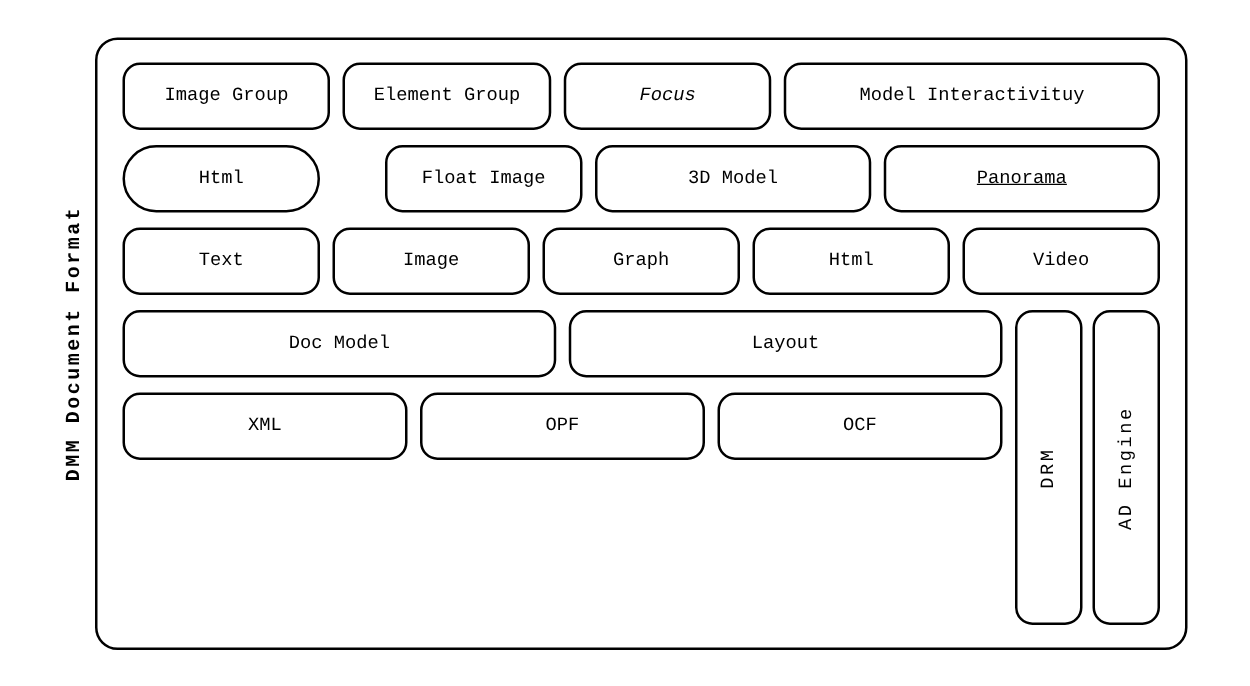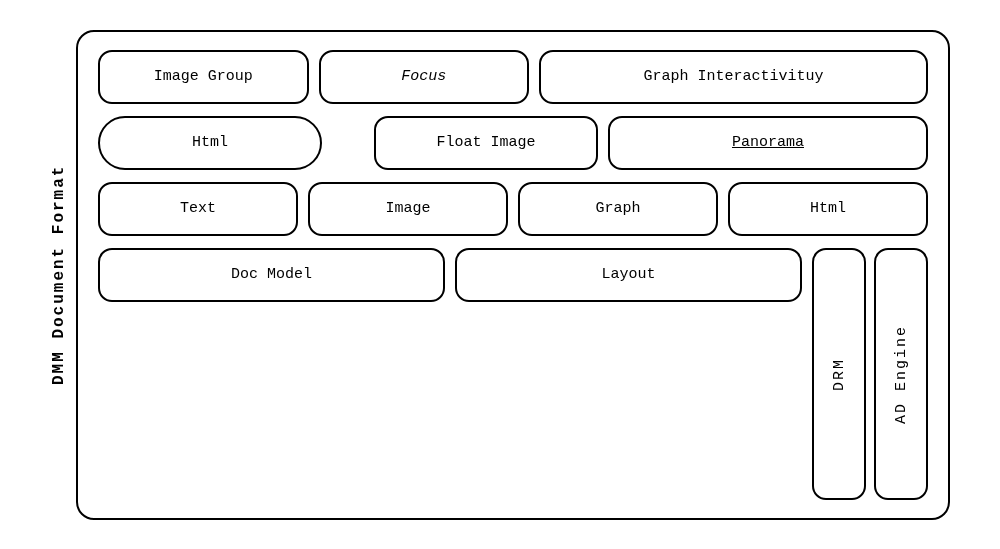--- a/index.html
+++ b/index.html
@@ -121,45 +121,53 @@
   </style>
 </head>
 <body>
 
 <div class="outer-wrapper">
   <div class="side-label">DMM Document Format</div>
   <div class="main-container">
 
     <div class="row row1">
       <div class="cell cell-image-group">Image Group</div>
+      <div class="cell cell-element-group">Element Group</div>
       <div class="cell cell-focus">Focus</div>
-      <div class="cell cell-other-interactivity">Graph Interactivituy</div>
+      <div class="cell cell-other-interactivity">Model Interactivituy</div>
     </div>
 
     <div class="row row2">
       <div class="cell cell-html">Html</div>
       <div class="cell cell-float-image">Float Image</div>
+      <div class="cell cell-3d-model">3D Model</div>
       <div class="cell cell-panorama">Panorama</div>
     </div>
 
     <div class="row row3">
       <div class="cell cell-text">Text</div>
       <div class="cell cell-image">Image</div>
       <div class="cell cell-graph">Graph</div>
       <div class="cell cell-audio">Html</div>
+      <div class="cell cell-video">Video</div>
     </div>
 
     <div class="rows-4-5">
       <div class="rows-4-5-left">
 
         <div class="row row4">
           <div class="cell cell-doc-model">Doc Model</div>
           <div class="cell cell-layout">Layout</div>
         </div>
 
+        <div class="row row5">
+          <div class="cell cell-xml">XML</div>
+          <div class="cell cell-opf">OPF</div>
+          <div class="cell cell-ocf">OCF</div>
+        </div>
       </div>
 
       <div class="rows-4-5-right">
         <div class="cell">DRM</div>
         <div class="cell">AD Engine</div>
       </div>
     </div>
 
   </div>
 </div>

